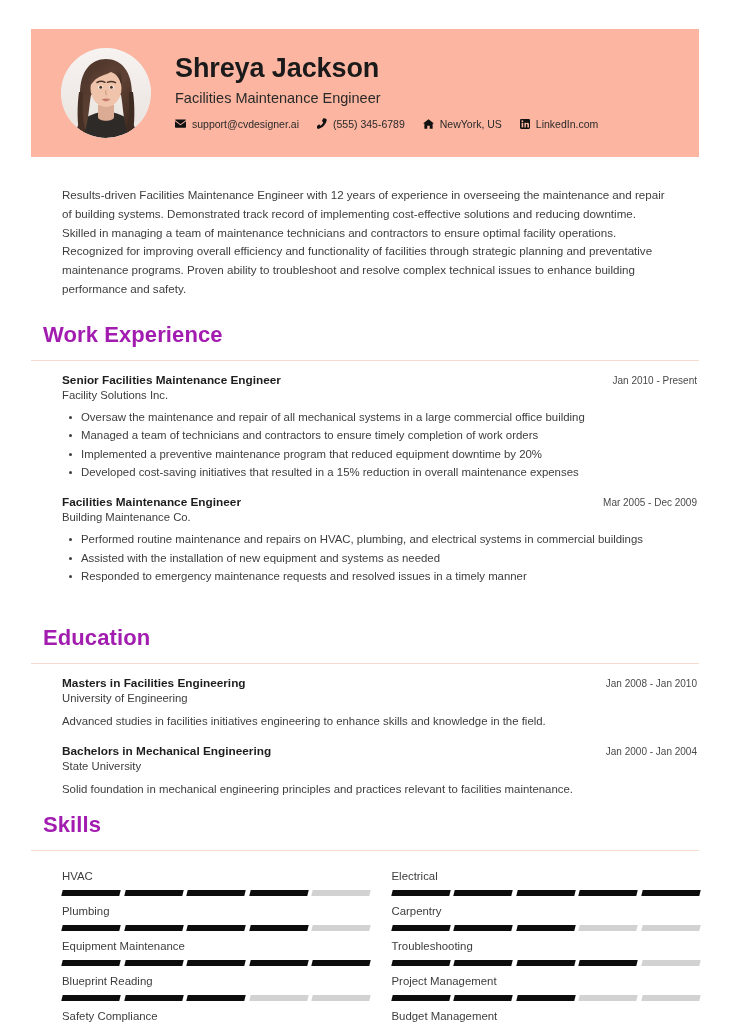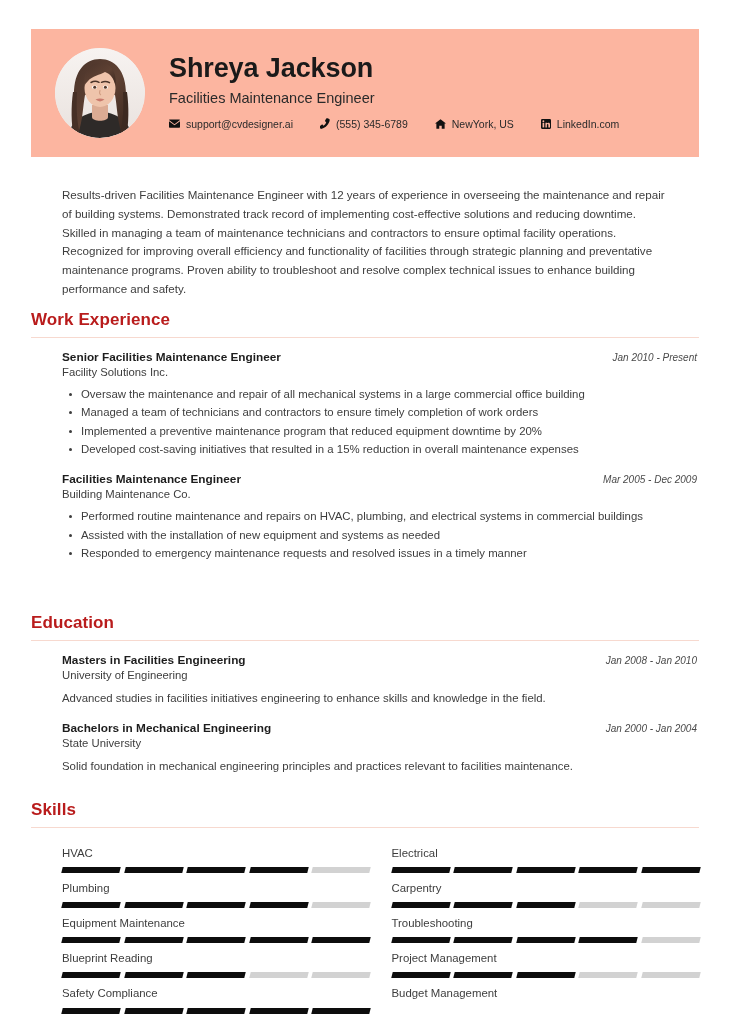--- a/index.html
+++ b/index.html
@@ -24,21 +24,21 @@
   }
 
   
   .header {
     position: absolute;
     left: 31px; top: 29px;
     width: 668px; height: 128px;
     background: #fcb5a0;
     display: flex;
     align-items: center;
-    padding-left: 24px;
+    padding-left: 30px;
   }
   .avatar {
     width: 90px; height: 90px;
     border-radius: 50%;
     overflow: hidden;
     flex: 0 0 90px;
     background: #f2ece9;
     position: relative;
   }
   .avatar svg { display: block; width: 100%; height: 100%; }
@@ -64,21 +64,21 @@
   .contacts {
     display: flex;
     align-items: center;
     gap: 0;
     font-size: 10.5px;
     color: #2a2a2a;
   }
   .contact {
     display: flex;
     align-items: center;
-    margin-right: 27px;
+    margin-right: 18px;
     white-space: nowrap;
   }
   .contact:last-child { margin-right: 0; }
   .contact .ci {
     display: inline-flex;
     align-items: center;
     justify-content: center;
     margin-right: 6px;
     color: #111;
   }
@@ -91,24 +91,24 @@
     width: 610px;
     font-size: 11.6px;
     line-height: 1.62;
     color: #3d3d3d;
     text-align: left;
   }
 
   
   .section { position: absolute; left: 31px; width: 668px; }
   .section-title {
-    font-size: 17px;
+    font-size: 22px;
     font-weight: bold;
-    color: #b91c1c;
-    margin: 0;
+    color: #a21caf;
+    margin: 12px;
     letter-spacing: 0.1px;
   }
   .section-rule {
     height: 1px;
     background: #f7d9cf;
     margin-top: 7px;
     width: 100%;
   }
 
   .entry { position: relative; margin-top: 12px; padding-left: 31px; padding-right: 2px; }
@@ -120,21 +120,20 @@
   .entry-title {
     font-size: 11.8px;
     font-weight: bold;
     color: #1d1d1d;
   }
   .entry-date {
     font-size: 10px;
     color: #4a4a4a;
     white-space: nowrap;
     padding-left: 12px;
-    font-style: italic;
   }
   .entry-org {
     font-size: 11.3px;
     color: #3d3d3d;
     margin-top: 2px;
   }
   .bullets {
     margin: 8px 0 0 0;
     padding-left: 19px;
     list-style: none;

